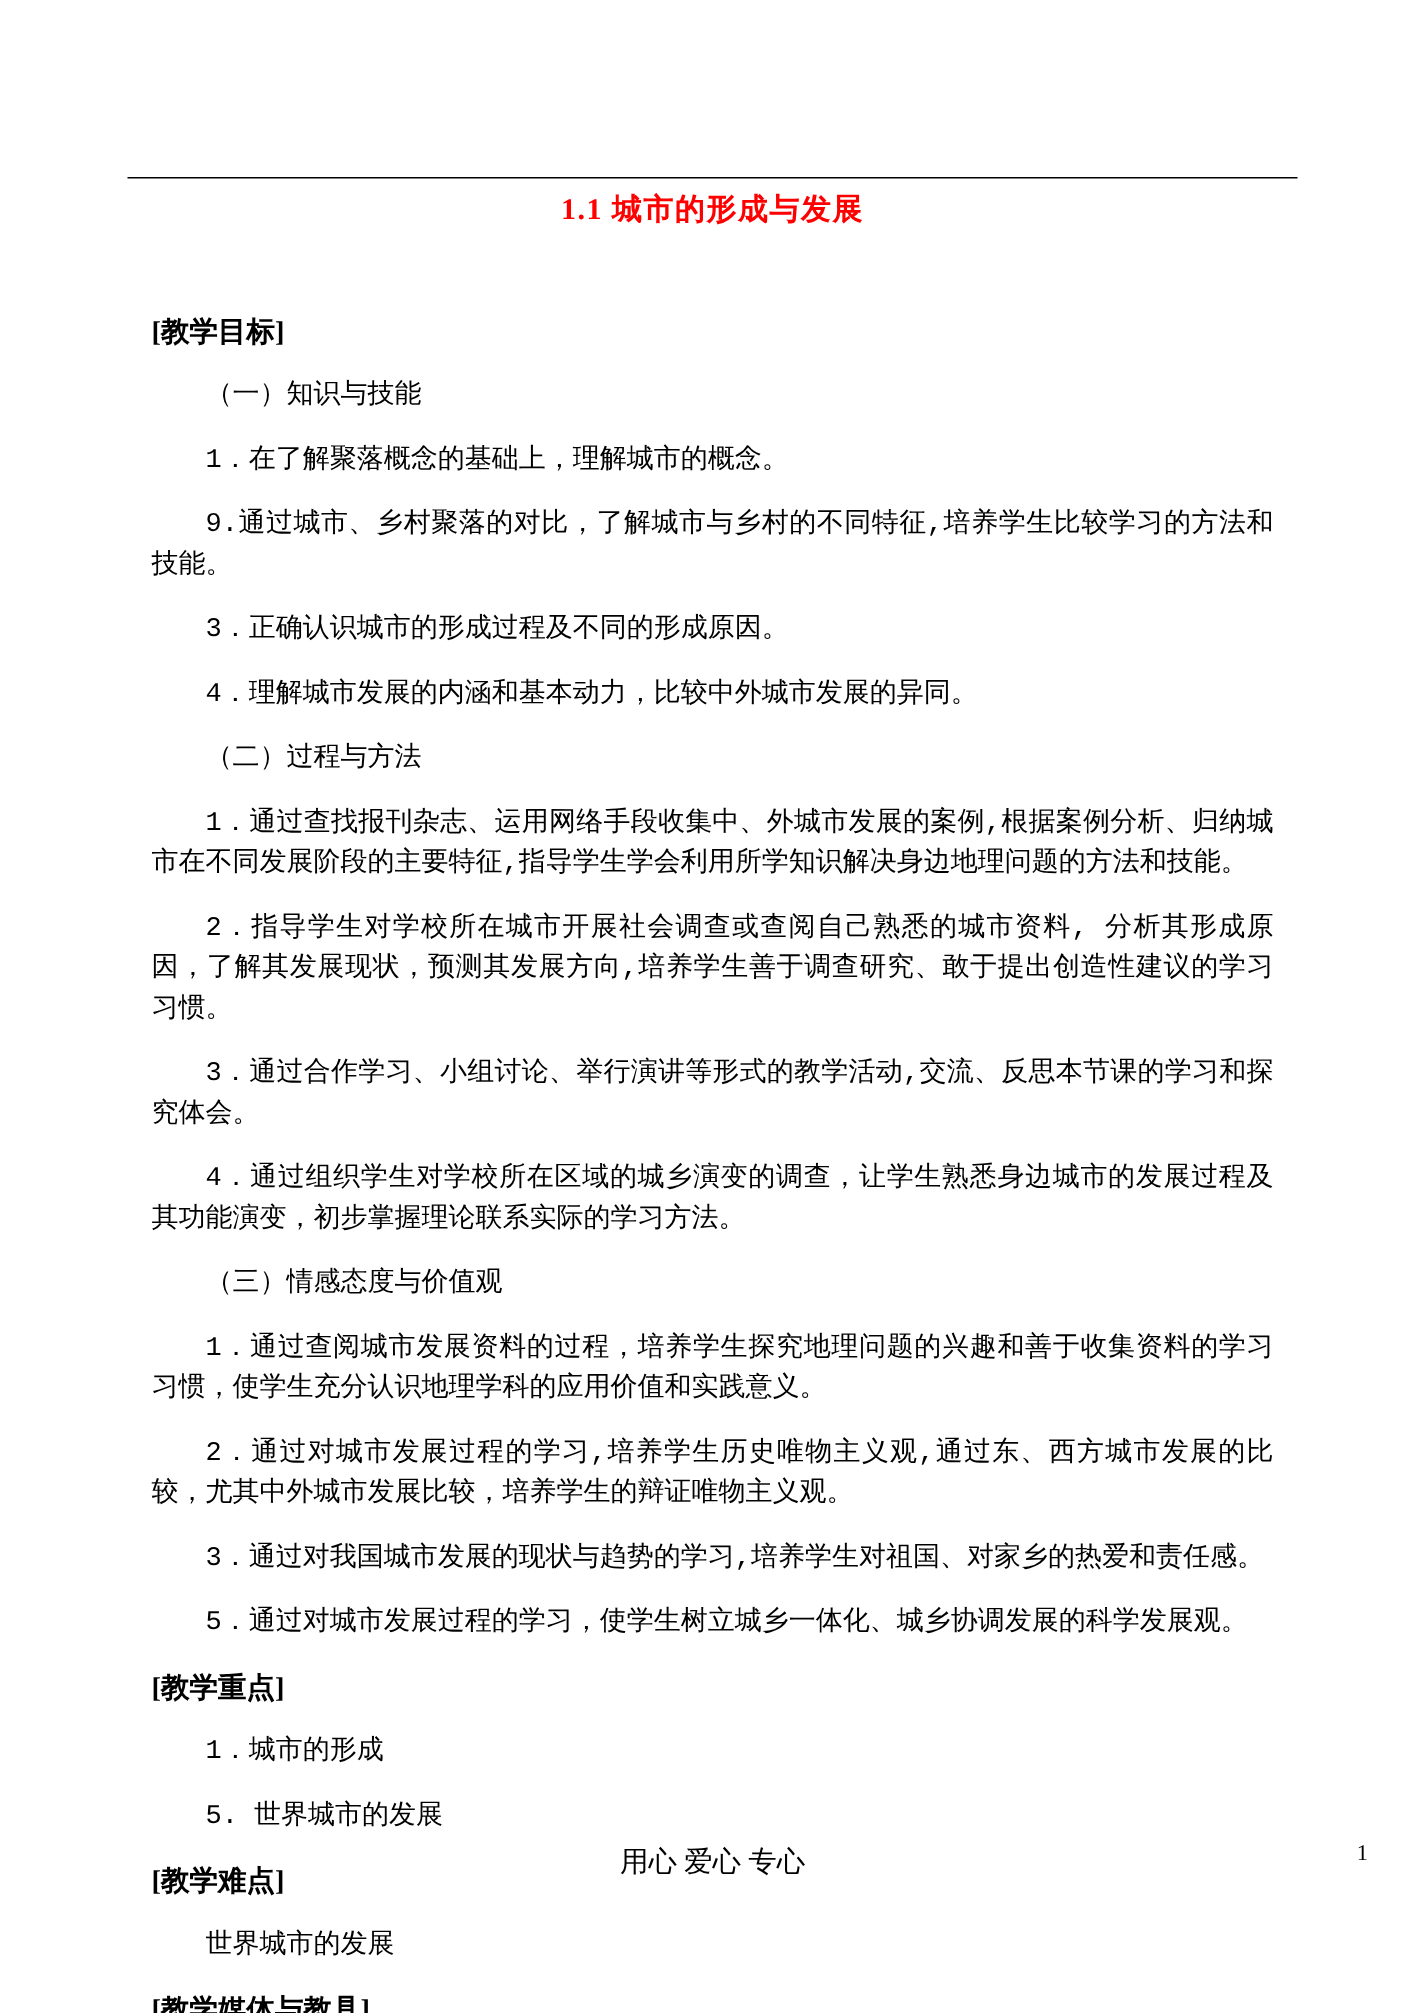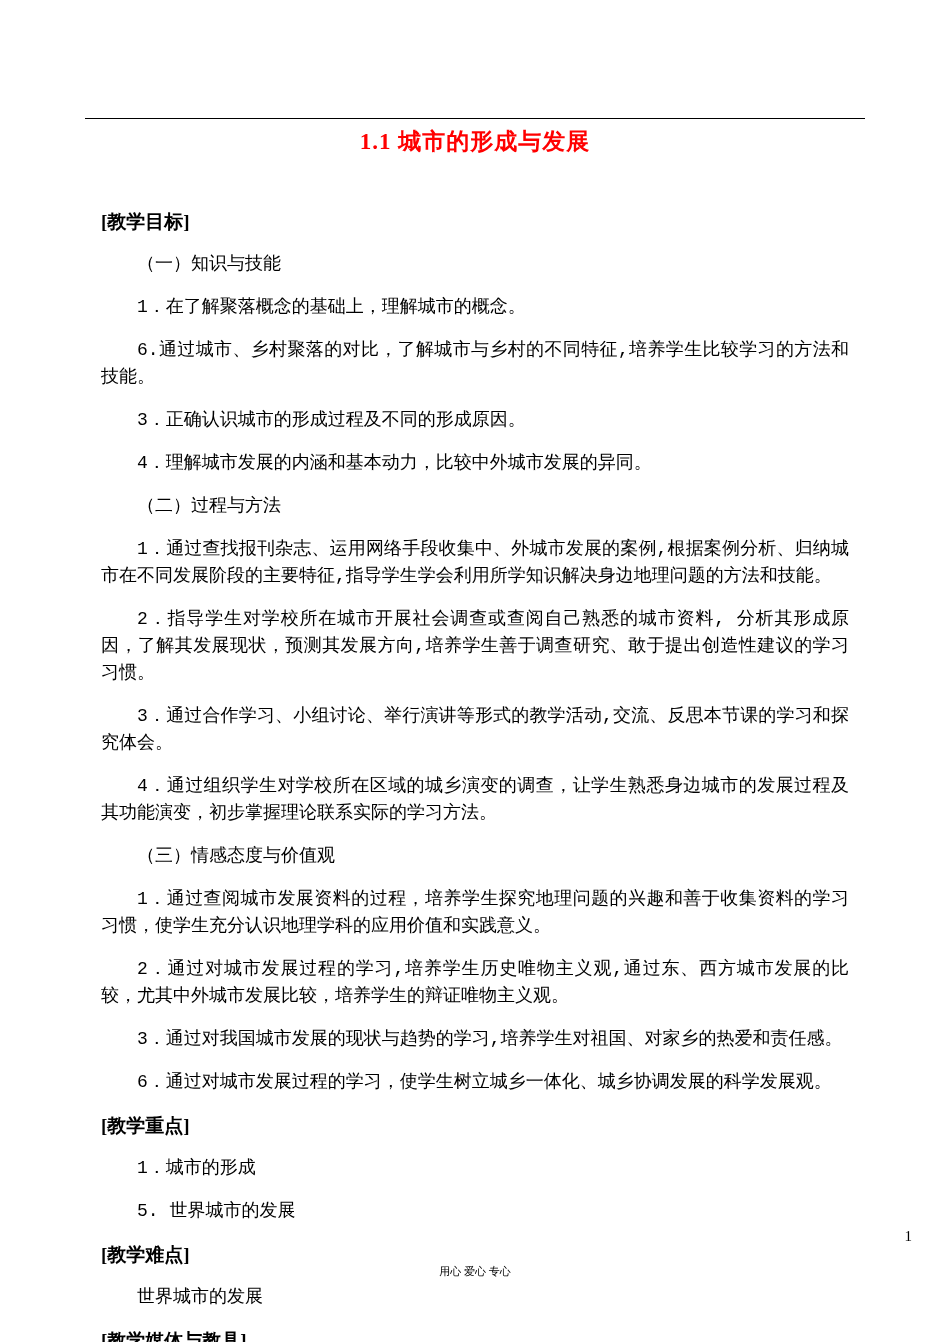--- a/index.html
+++ b/index.html
@@ -20,21 +20,21 @@
     left: 85px;
     width: 780px;
     border-top: 1.5px solid #000000;
   }
   .doc-title {
     position: absolute;
     top: 126px;
     left: 0;
     width: 100%;
     text-align: center;
-    font-size: 23px;
+    font-size: 20px;
     font-weight: bold;
     color: #ff0000;
     letter-spacing: 1px;
   }
   .content {
     position: absolute;
     top: 192px;
     left: 85px;
     width: 780px;
     font-size: 18px;
@@ -51,56 +51,56 @@
   .blk.body {
     text-indent: 2em;
     font-family: Liberation Mono, monospace;
   }
   .blk.center {
     text-align: center;
     text-indent: 0;
   }
   .footer {
     position: absolute;
-    top: 1264px;
+    top: 1228px;
     left: 85px;
     width: 780px;
-    font-size: 11px;
+    font-size: 19px;
     text-align: center;
   }
   .page-number {
     position: absolute;
     top: 1228px;
     right: 38px;
     font-size: 15px;
   }
 </style>
 </head>
 <body>
 
 <div class="page">
   <div class="header-rule"></div>
   <h1 class="doc-title" style="color: rgb(255, 0, 0);">1.1  城市的形成与发展</h1>
   <div class="content" id="doc-body">
       <p class="blk heading">[教学目标]</p>
       <p class="blk body">（一）知识与技能</p>
       <p class="blk body">1．在了解聚落概念的基础上，理解城市的概念。</p>
-      <p class="blk body">6.通过城市、乡村聚落的对比，了解城市与乡村的不同特征,培养学生比较学习的方法和技能。</p>
+      <p class="blk body">9.通过城市、乡村聚落的对比，了解城市与乡村的不同特征,培养学生比较学习的方法和技能。</p>
       <p class="blk body">3．正确认识城市的形成过程及不同的形成原因。</p>
       <p class="blk body">4．理解城市发展的内涵和基本动力，比较中外城市发展的异同。</p>
       <p class="blk body">（二）过程与方法</p>
       <p class="blk body">1．通过查找报刊杂志、运用网络手段收集中、外城市发展的案例,根据案例分析、归纳城市在不同发展阶段的主要特征,指导学生学会利用所学知识解决身边地理问题的方法和技能。</p>
       <p class="blk body">2．指导学生对学校所在城市开展社会调查或查阅自己熟悉的城市资料, 分析其形成原因，了解其发展现状，预测其发展方向,培养学生善于调查研究、敢于提出创造性建议的学习习惯。</p>
       <p class="blk body">3．通过合作学习、小组讨论、举行演讲等形式的教学活动,交流、反思本节课的学习和探究体会。</p>
       <p class="blk body">4．通过组织学生对学校所在区域的城乡演变的调查，让学生熟悉身边城市的发展过程及其功能演变，初步掌握理论联系实际的学习方法。</p>
       <p class="blk body">（三）情感态度与价值观</p>
       <p class="blk body">1．通过查阅城市发展资料的过程，培养学生探究地理问题的兴趣和善于收集资料的学习习惯，使学生充分认识地理学科的应用价值和实践意义。</p>
       <p class="blk body">2．通过对城市发展过程的学习,培养学生历史唯物主义观,通过东、西方城市发展的比较，尤其中外城市发展比较，培养学生的辩证唯物主义观。</p>
       <p class="blk body">3．通过对我国城市发展的现状与趋势的学习,培养学生对祖国、对家乡的热爱和责任感。</p>
-      <p class="blk body">6．通过对城市发展过程的学习，使学生树立城乡一体化、城乡协调发展的科学发展观。</p>
+      <p class="blk body">5．通过对城市发展过程的学习，使学生树立城乡一体化、城乡协调发展的科学发展观。</p>
       <p class="blk heading">[教学重点]</p>
       <p class="blk body">1．城市的形成</p>
       <p class="blk body">5. 世界城市的发展</p>
       <p class="blk heading">[教学难点]</p>
       <p class="blk body">世界城市的发展</p>
       <p class="blk heading">[教学媒体与教具]</p>
       <p class="blk body">多媒体课件</p>
       <p class="blk heading">[课时安排]</p>
       <p class="blk body">1课时</p>
       <p class="blk heading">[讲授过程]</p>

